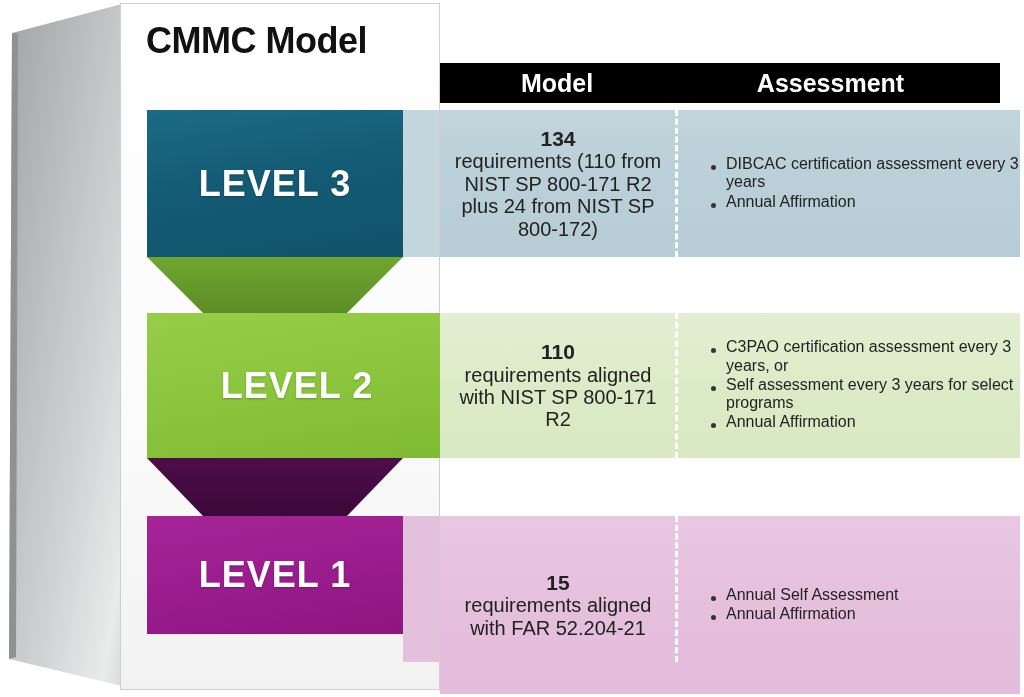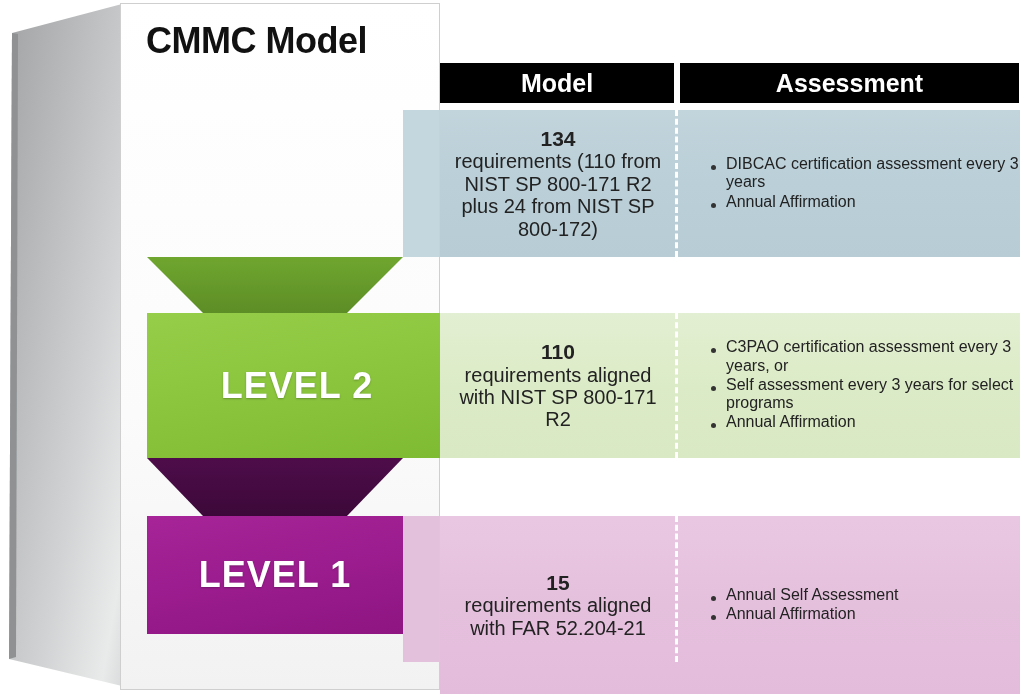--- a/index.html
+++ b/index.html
@@ -68,21 +68,21 @@
     background:linear-gradient(180deg,#4e0d4a 0%,#3c0839 100%);}
 
   
   .hdr{
     position:absolute;top:63px;height:40px;
     background:#000000;
     display:flex;align-items:center;justify-content:center;
     color:#ffffff;font-size:25px;font-weight:bold;
   }
   .hdr-model{left:440px;width:234px;}
-  .hdr-assess{left:680px;width:339px;}
+  .hdr-assess{left:661px;width:339px;}
 
   .cell{
     position:absolute;
     box-sizing:border-box;
     color:#222;
   }
   .cell-model{left:440px;width:236px;padding:0 6px;
     display:flex;flex-direction:column;align-items:center;justify-content:center;
     text-align:center;font-size:20px;line-height:1.12;}
   .cell-assess{left:676px;width:344px;padding:0 0 0 30px;
@@ -125,20 +125,23 @@
   <div class="card"></div>
   <div class="card-title">CMMC Model</div>
 
   <div class="connector conn-32"></div>
   <div class="connector conn-21"></div>
 
   <div class="bar-tail tail-l3"></div>
   <div class="bar-tail tail-l2"></div>
   <div class="bar-tail tail-l1"></div>
 
+  <div class="bar bar-l3">
+    <span>LEVEL 3</span>
+  </div>
   <div class="bar bar-l2">
     <span>LEVEL 2</span>
   </div>
   <div class="bar bar-l1">
     <span>LEVEL 1</span>
   </div>
 
   <div class="hdr hdr-model">Model</div>
   <div class="hdr hdr-assess">Assessment</div>
 

